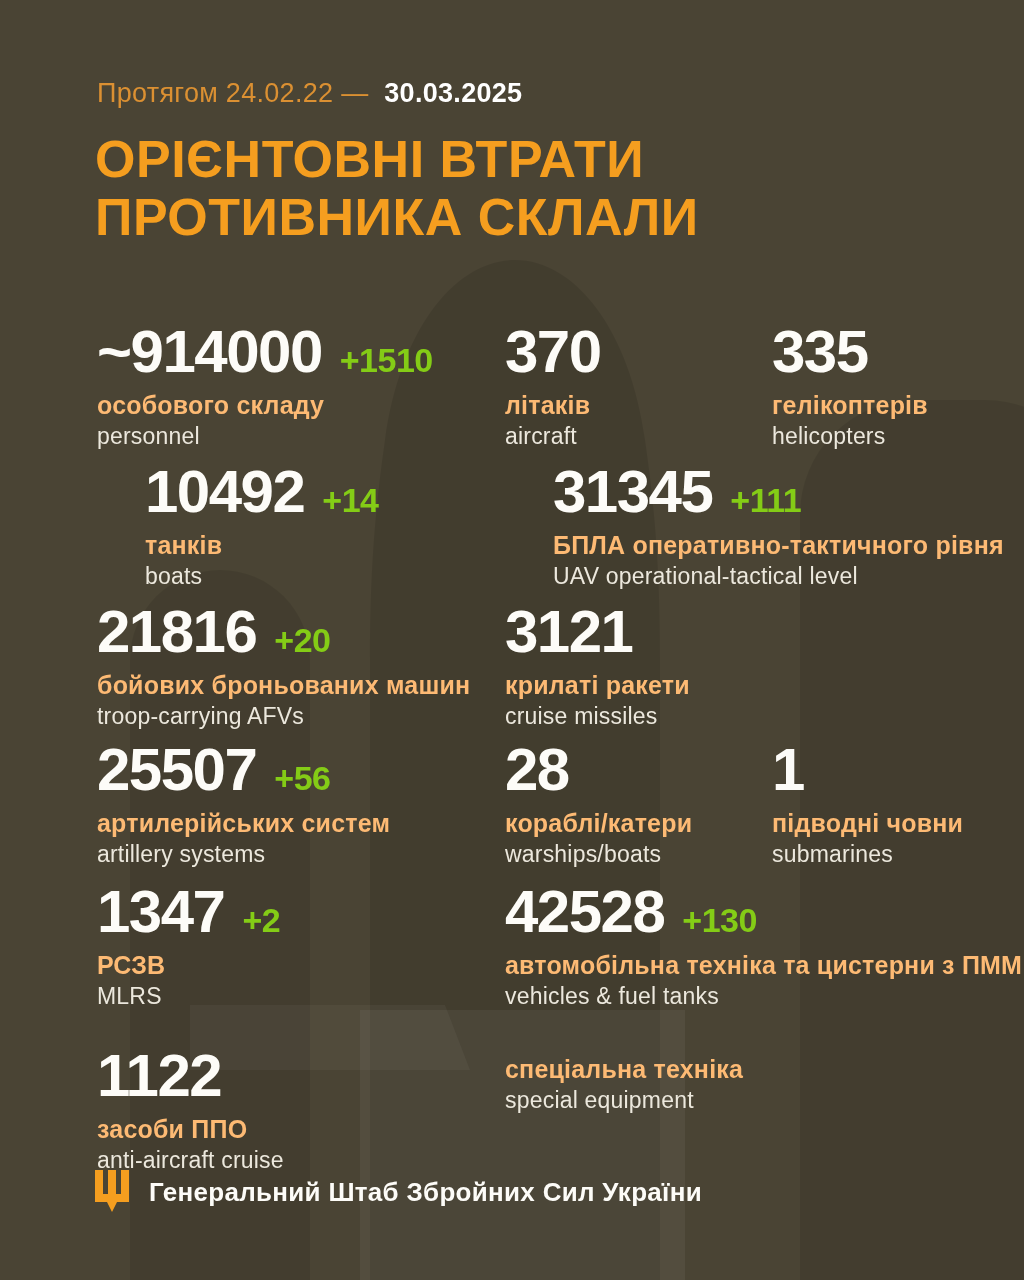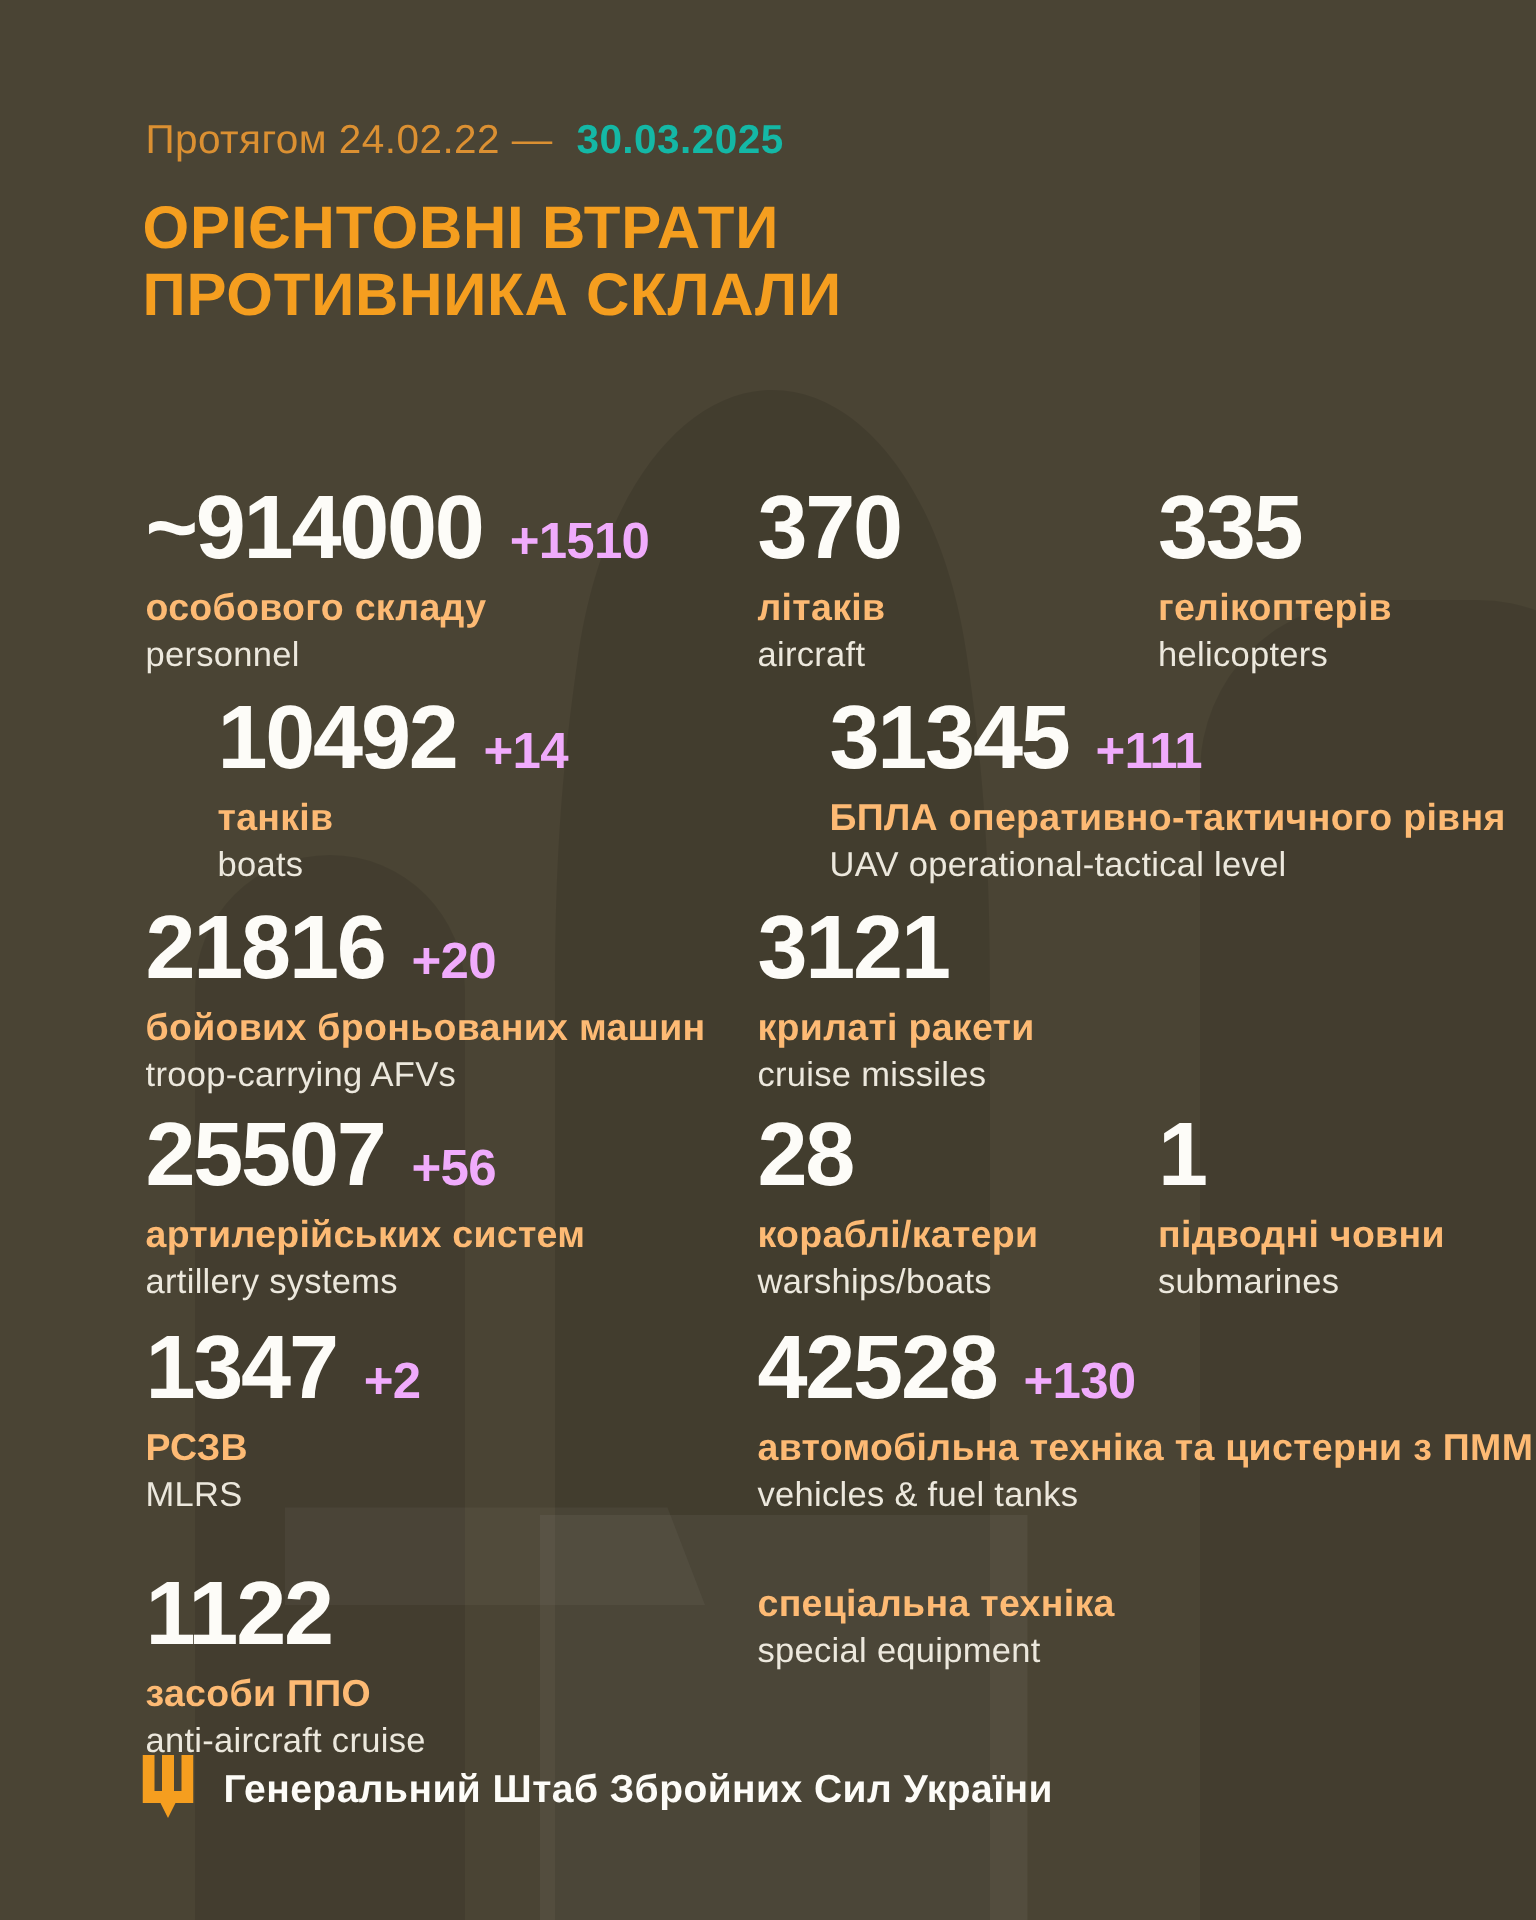--- a/index.html
+++ b/index.html
@@ -11,46 +11,46 @@
     overflow:hidden;
   }
   .watermark{position:absolute;left:0;top:240px;pointer-events:none;}
   .content{position:absolute;inset:0;}
 
   .period{
     position:absolute;left:97px;top:78px;
     font-size:27px;letter-spacing:.3px;
   }
   .period .pfx{color:#DB9032;font-weight:400;}
-  .period .date{color:#14b8a6;font-weight:700;margin-left:8px;}
+  .period .date{color:#ffffff;font-weight:700;margin-left:8px;}
 
   .title{
     position:absolute;left:95px;top:130px;
     color:#F59E1F;font-weight:700;
-    font-size:40px;line-height:1.12;letter-spacing:.5px;
+    font-size:52px;line-height:1.12;letter-spacing:.5px;
   }
 
   .stat{position:absolute;}
   .cL{left:97px;}
   .cR{left:505px;}
   .cR2{left:752px;margin-left:20px;}
   .r1{top:322px;}
   .r2{top:462px;margin-left:48px;}
   .r3{top:602px;}
   .r4{top:740px;}
   .r5{top:882px;}
   .r6{top:1046px;}
 
   .num-line{display:flex;align-items:baseline;gap:18px;}
   .num{
     color:#FDFCF8;font-weight:700;font-size:60px;line-height:1;
     letter-spacing:-1.5px;white-space:nowrap;
   }
   .delta{
-    color:#f0abfc;font-weight:700;font-size:34px;letter-spacing:-.5px;
+    color:#84cc16;font-weight:700;font-size:34px;letter-spacing:-.5px;
     white-space:nowrap;
   }
   .label-uk{
     margin-top:9px;color:#fdba74;font-weight:700;font-size:25px;
     letter-spacing:.2px;white-space:nowrap;
   }
   .label-en{
     margin-top:3px;color:#ECE8DD;font-weight:400;font-size:23px;
     letter-spacing:.2px;white-space:nowrap;
   }

